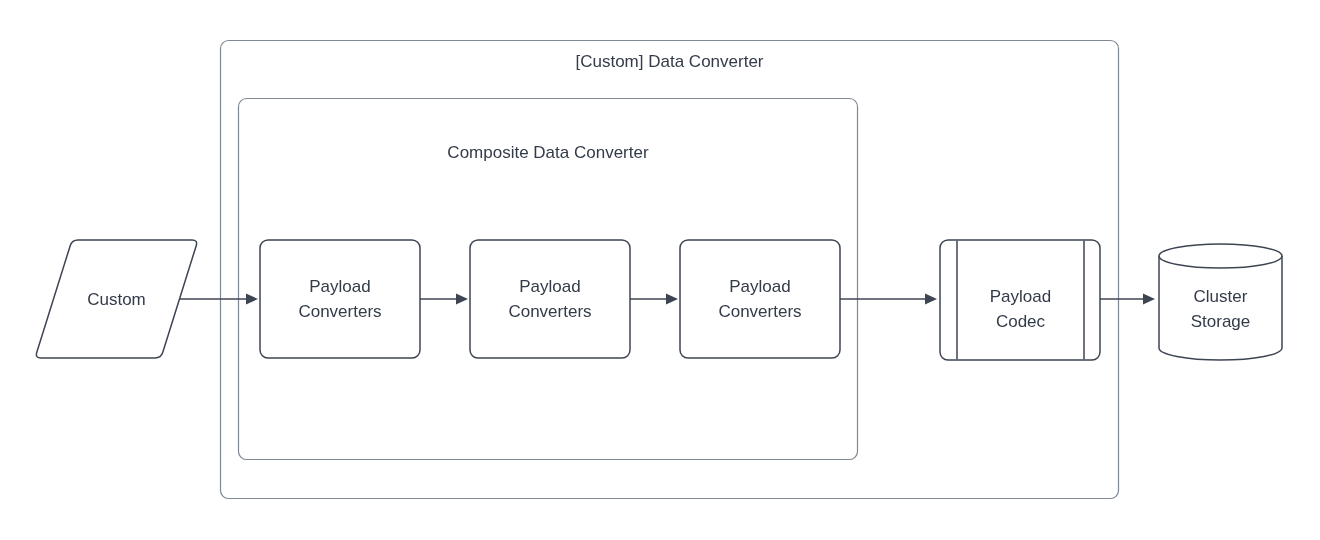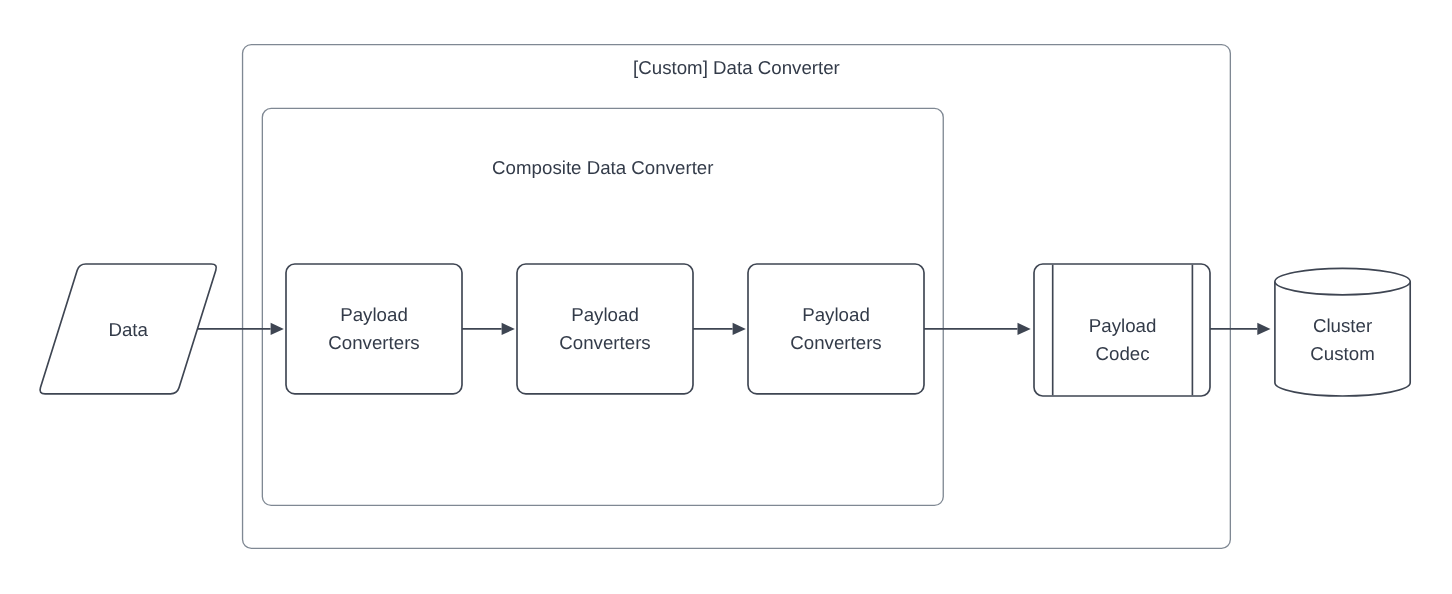--- a/index.html
+++ b/index.html
@@ -71,36 +71,36 @@
       <path d="M 1159,256 L 1159,348 A 61.5,12 0 0 0 1282,348 L 1282,256" fill="#ffffff" stroke="#3e4552" stroke-width="1.5"></path>
       <ellipse cx="1220.5" cy="256" rx="61.5" ry="12" fill="#ffffff" stroke="#3e4552" stroke-width="1.5"></ellipse>
     </g>
   </svg>
 
   <div class="title" style="left:238px;top:143px;width:620px;">Composite Data Converter</div>
 
   <div class="title" style="left:220px;top:52px;width:899px;">[Custom] Data Converter</div>
 
   <div class="lbl" style="left:35px;top:240px;width:163px;height:118px;">
-    <span>Data</span>
+    <span>Custom</span>
   </div>
 
   <div class="lbl w110" style="left:260px;top:240px;width:160px;height:118px;">
     <span>Payload Converters</span>
   </div>
 
   <div class="lbl w110" style="left:470px;top:240px;width:160px;height:118px;">
     <span>Payload Converters</span>
   </div>
 
   <div class="lbl w110" style="left:680px;top:240px;width:160px;height:118px;">
     <span>Payload Converters</span>
   </div>
 
   <div class="lbl w100" style="left:957px;top:240px;width:127px;height:137px;">
     <span>Payload Codec</span>
   </div>
 
   <div class="lbl w90" style="left:1159px;top:258px;width:123px;height:102px;">
-    <span>Cluster Custom</span>
+    <span>Cluster Storage</span>
   </div>
 
 </div>
 
 </body></html>

